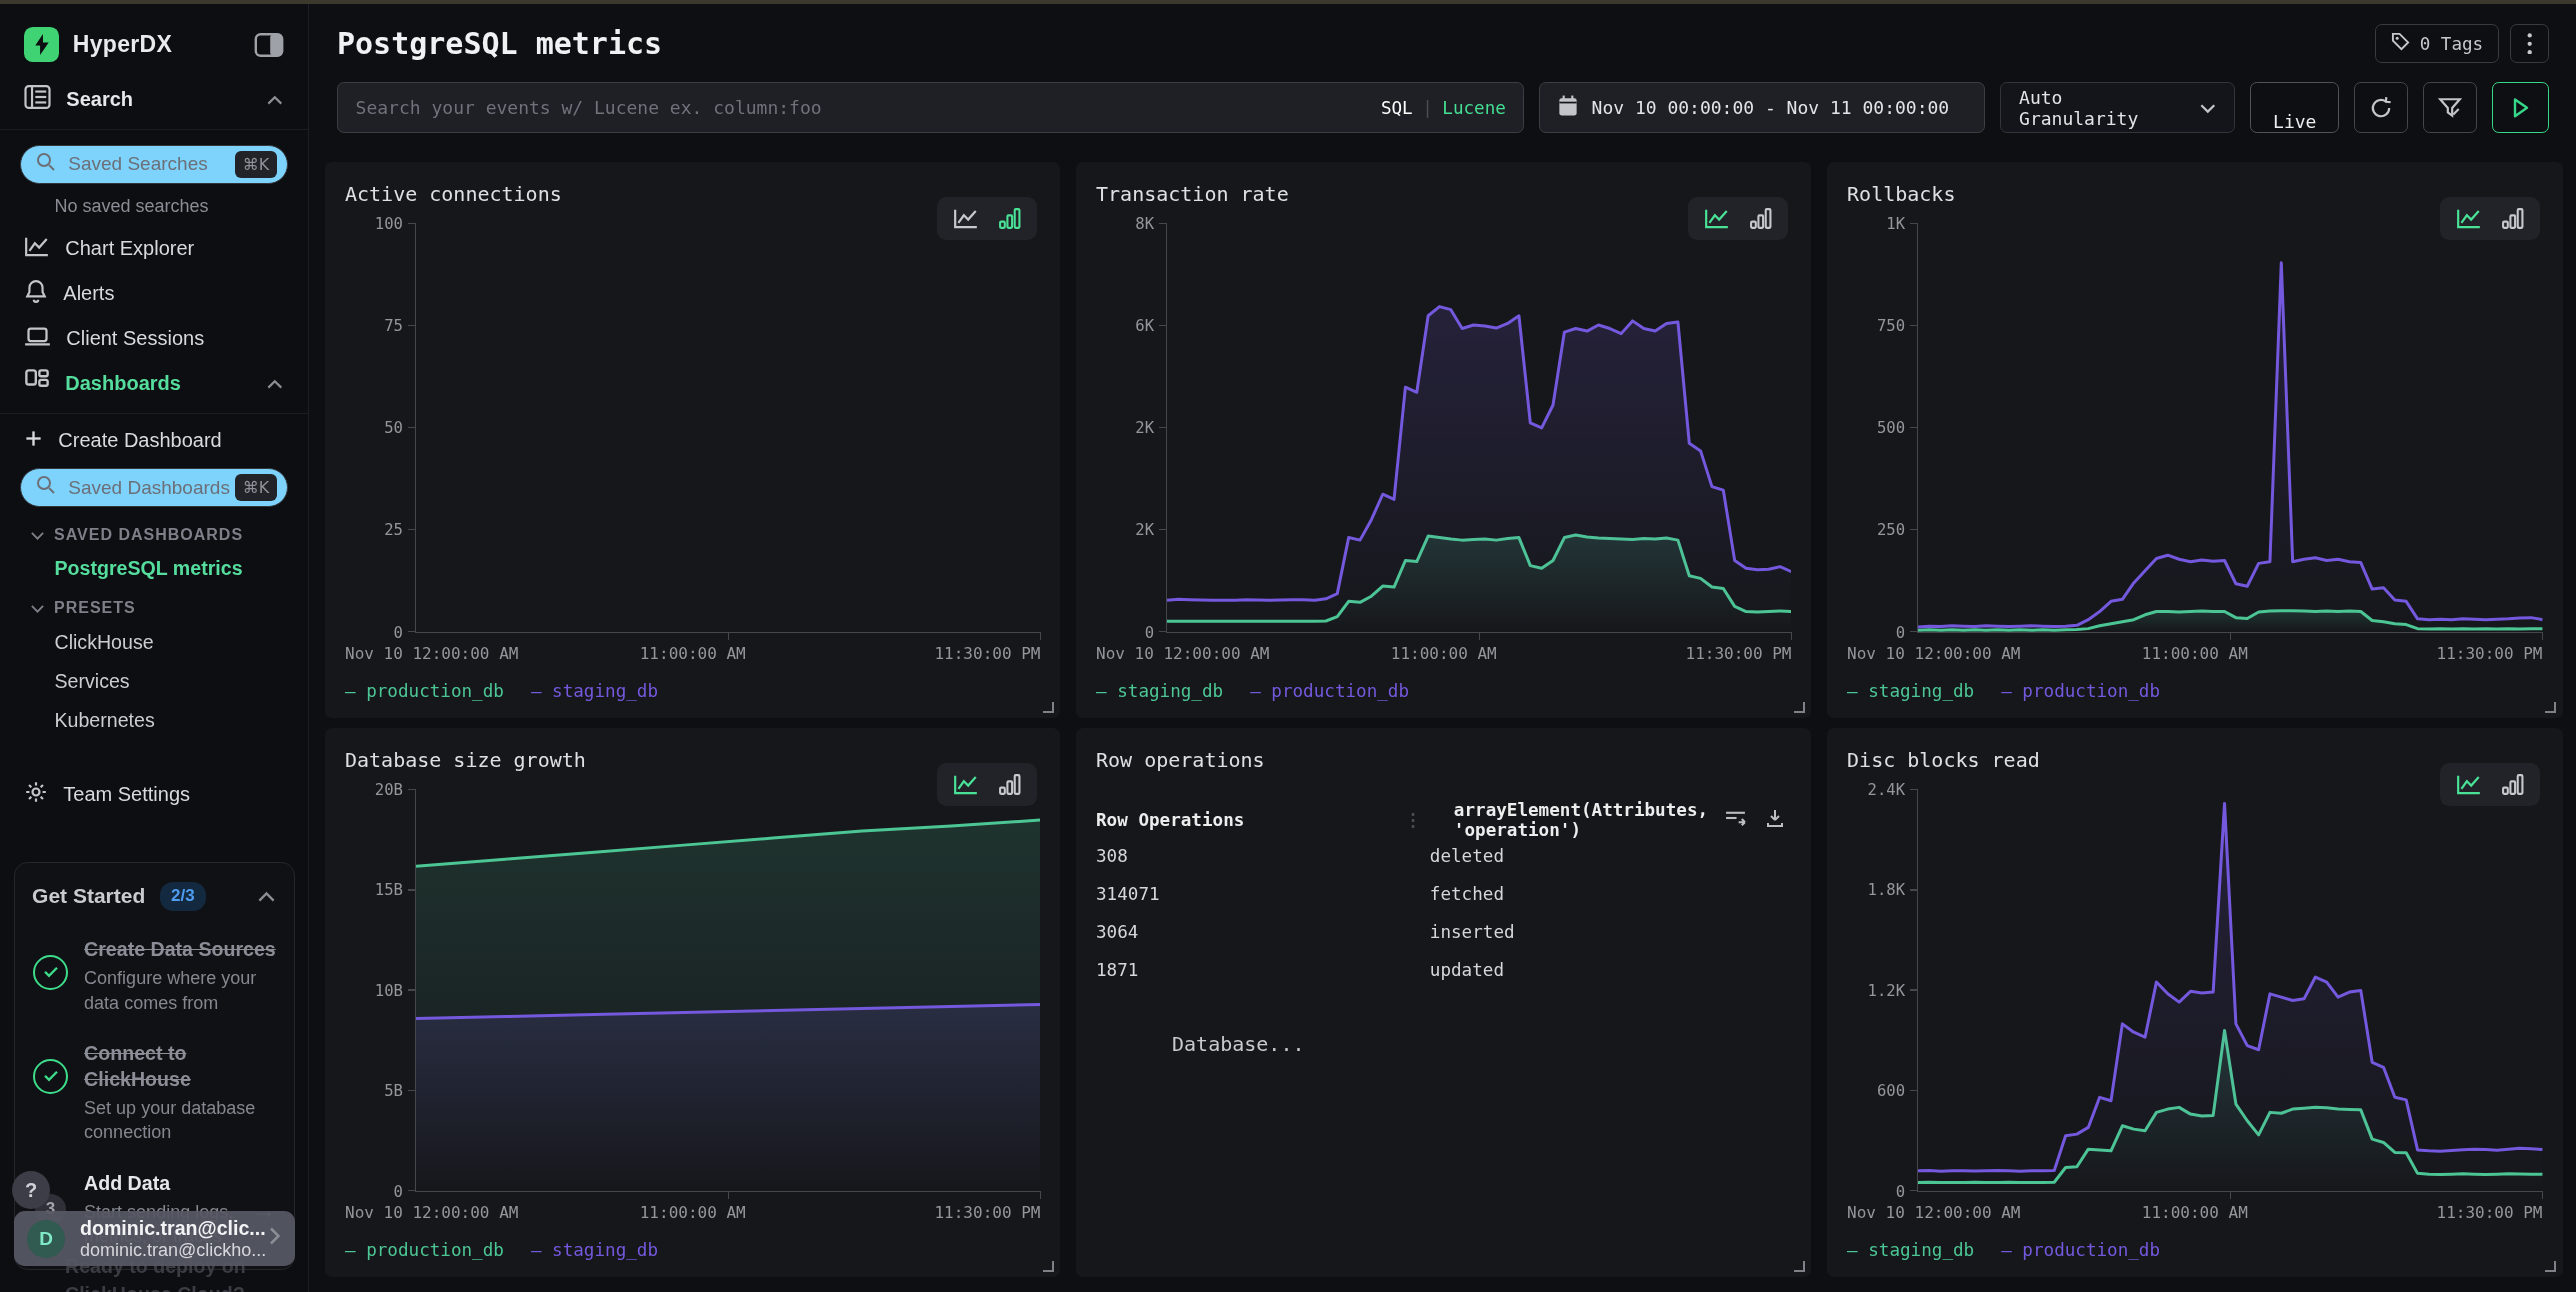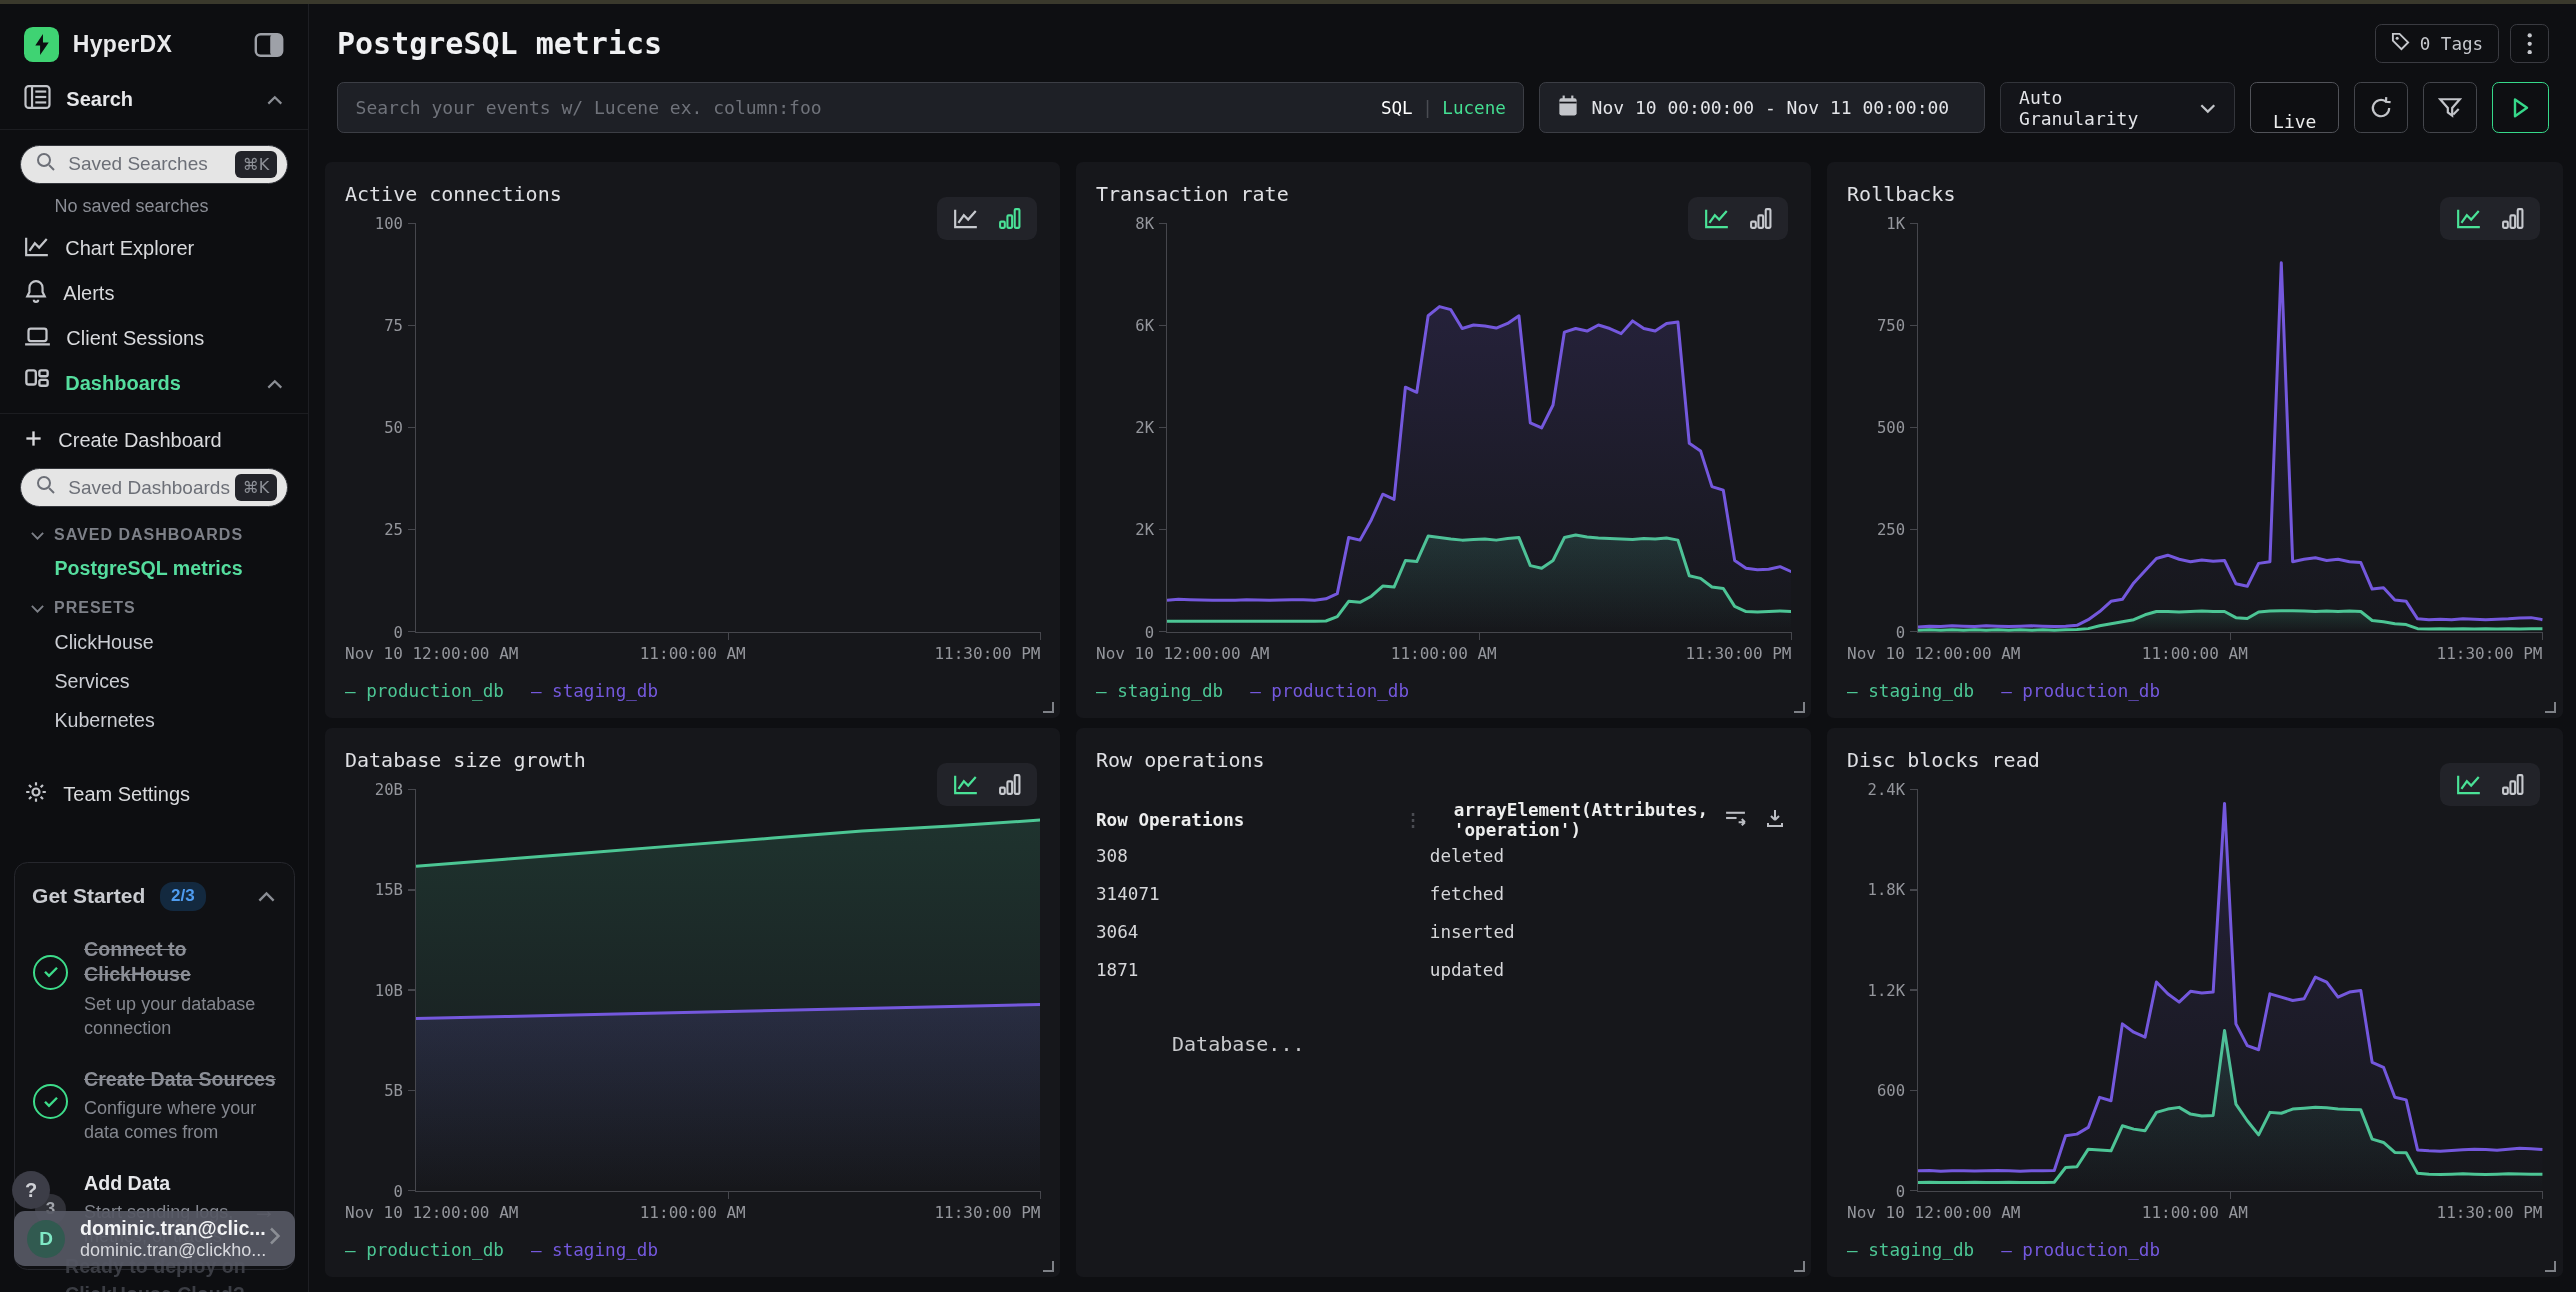--- a/index.html
+++ b/index.html
@@ -17,21 +17,21 @@
   .logo-box { width:35px; height:35px; border-radius:8.8px; background:#3fd373; display:flex; align-items:center; justify-content:center; }
   .logo-text { font-weight:bold; font-size:23px; letter-spacing:0.3px; margin-left:13.5px; flex:1; }
   .collapse-btn { color:#9ea1a8; display:flex; }
   .side-row { display:flex; align-items:center; height:45px; padding:0 10.8px; color:#d9dadd; }
   .side-row .lbl { margin-left:15px; flex:1; font-size:20px; }
   .side-row.section { font-weight:bold; color:#e6e7ea; margin-top:10.8px; }
   .side-row.active { color:#55dd9e; font-weight:bold; }
   .side-row.active .lbl { color:#55dd9e; }
   .divider { height:1.4px; background:#1c1d21; margin:6.8px -13.5px 6.8px -13.5px; }
   .chev { color:#8b8e95; }
-  .pill { height:39px; border:1.4px solid #33353b; background:#e5e5e5; border-radius:676px;
+  .pill { height:39px; border:1.4px solid #33353b; background:#7dd3fc; border-radius:676px;
           display:flex; align-items:center; padding:0 9.5px 0 15px; margin:8px 6.8px; color:#6c6f77; }
   .pill .ph { flex:1; font-size:19px; margin-left:12px; }
   .kbd { background:#222329; border-radius:6px; padding:4px 8px; font-size:16px; color:#8e9198;
          font-family:"DejaVu Sans", sans-serif; }
   .dim-note { color:#8a8d95; font-size:18px; padding:4px 10.8px 9.5px 41px; }
   .tree-head { display:flex; align-items:center; color:#7d8088; font-size:16px; letter-spacing:1px;
                font-weight:bold; padding:10.8px 10.8px 5.4px 16px; }
   .tree-head .t { margin-left:9.5px; }
   .tree-item { font-size:19.6px; color:#cbcdd3; padding:8px 10.8px 8px 41px; }
   .tree-item.active { color:#55dd9e; font-weight:bold; }
@@ -293,35 +293,35 @@
       </div>
       <div class="gs-item">
         <span class="gs-icon">
             <span class="circ-check">
           <svg width="16" height="13.5" viewBox="0 0 16 12">
                 <polyline points="2,6 6,10 14,2" fill="none" stroke="#3ddc8a" stroke-width="2.4"></polyline>
               </svg>
         </span>
           </span>
         <span class="gs-body">
-          <div class="gs-item-title struck">Connect to ClickHouse</div>
-          <div class="gs-desc">Set up your database connection</div>
+          <div class="gs-item-title struck">Create Data Sources</div>
+          <div class="gs-desc">Configure where your data comes from</div>
         </span>
       </div>
       <div class="gs-item">
         <span class="gs-icon">
             <span class="circ-check">
           <svg width="16" height="13.5" viewBox="0 0 16 12">
                 <polyline points="2,6 6,10 14,2" fill="none" stroke="#3ddc8a" stroke-width="2.4"></polyline>
               </svg>
         </span>
           </span>
         <span class="gs-body">
-          <div class="gs-item-title struck">Create Data Sources</div>
-          <div class="gs-desc">Configure where your data comes from</div>
+          <div class="gs-item-title struck">Connect to ClickHouse</div>
+          <div class="gs-desc">Set up your database connection</div>
         </span>
       </div>
       <div class="gs-item">
         <span class="gs-icon" style="padding-top:23px;">
             <span class="circ-num">3</span>
           </span>
         <span class="gs-body">
           <div class="gs-item-title todo">Add Data</div>
           <div class="gs-desc">Start sending logs, metrics, or traces</div>
         </span>

